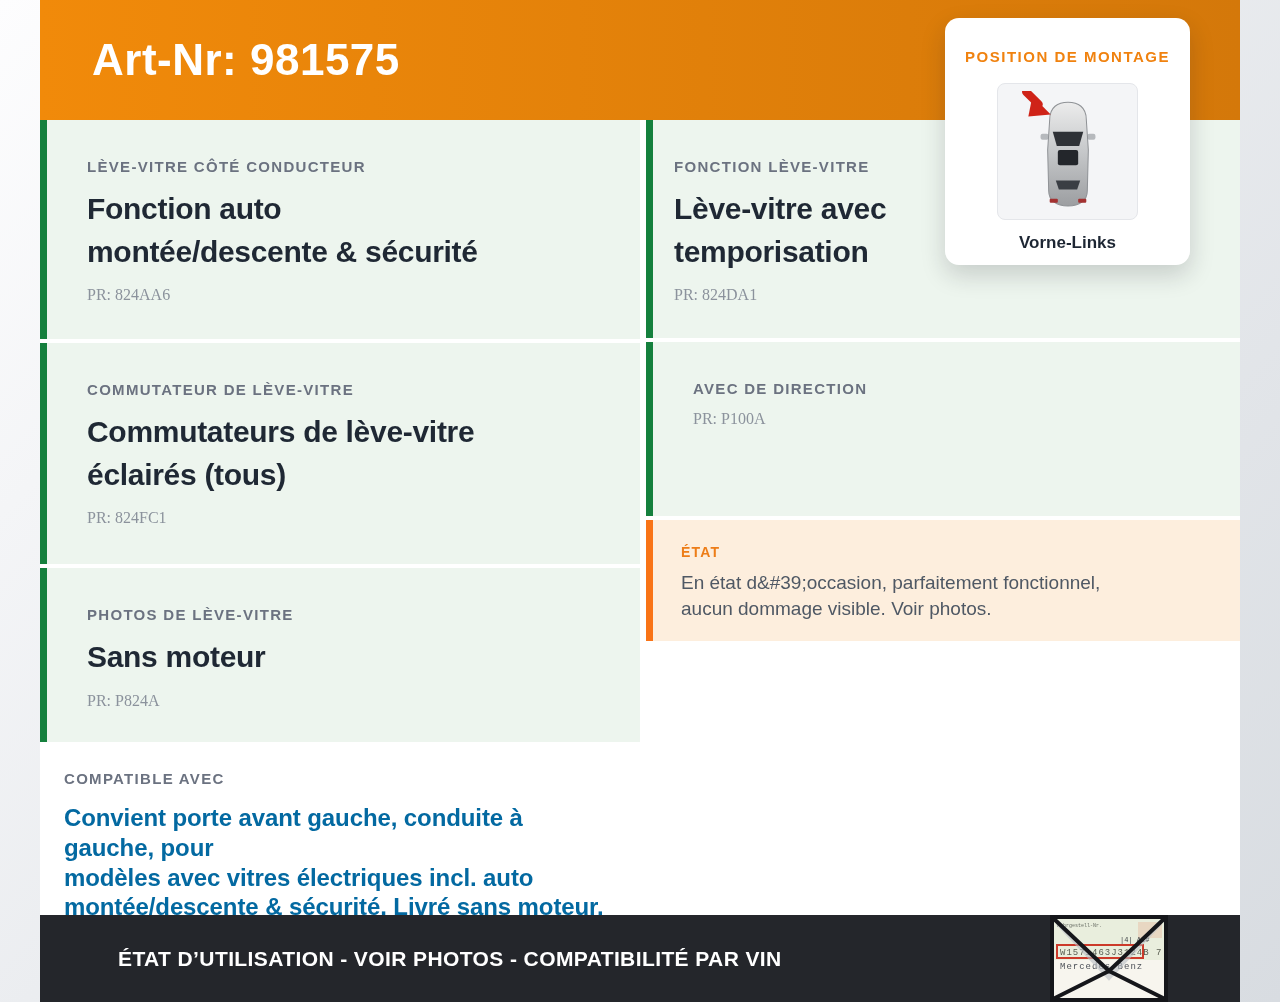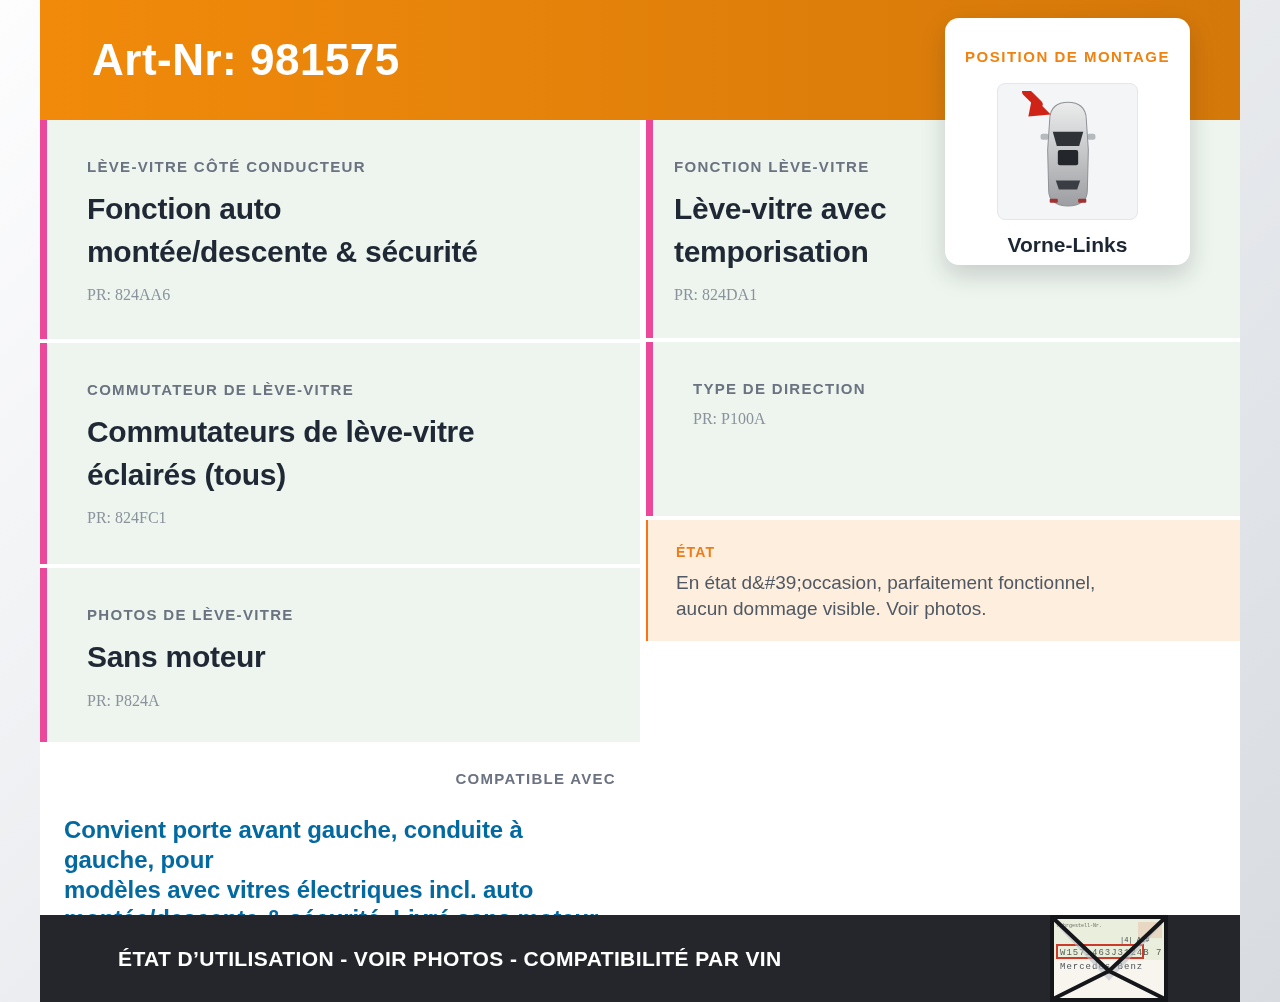--- a/index.html
+++ b/index.html
@@ -24,21 +24,21 @@
   .header h1 {
     color:#ffffff; font-size:44px; font-weight:700; letter-spacing:0.5px;
   }
 
   
   .main { height:795px; display:flex; background:#ffffff; }
   .col-left  { width:600px; display:flex; flex-direction:column; }
   .col-right { flex:1; margin-left:6px; display:flex; flex-direction:column; }
 
   .sec {
-    border-left:7px solid #ec4899;
+    border-left:7px solid #15803d;
     background:#edf5ee;
     padding:38px 24px 0 40px;
     margin-bottom:4px;
     overflow:hidden;
   }
   .sec .label {
     font-size:15px; font-weight:700; color:#6b7280;
     letter-spacing:1.3px; margin-bottom:13px;
   }
   .sec .title {
@@ -48,36 +48,36 @@
   .sec .pr { font-size:16px; color:#8b929c; margin-top:13px;font-family:Liberation Serif, serif; }
 
   .sec-h1 { height:219px; }
   .sec-h2 { height:221px; }
   .sec-h3 { height:174px; }
   .sec-r1 { height:218px;padding-left:21px; }
   .sec-r2 { height:174px; }
 
   .sec-etat {
     height:121px;
-    border-left:2px solid #f97316;
+    border-left:7px solid #f97316;
     background:#fdeedd;
     padding:24px 28px 0 28px;
     margin-bottom:0;
   }
   .sec-etat .label { color:#ed7d18; font-size:14px; letter-spacing:1.2px; margin-bottom:10px; }
   .sec-etat .body {
     font-size:19px; color:#4f5864; font-weight:500;
     line-height:1.38; white-space:pre-line;
   }
 
   .sec-compat {
     flex:1; border-left:none; background:#ffffff;
     padding:24px 24px 0 24px; margin-bottom:0;
   }
-  .sec-compat .label { margin-bottom:28px;text-align:right; }
+  .sec-compat .label { margin-bottom:16px; }
   .sec-compat .body {
     font-size:24px; font-weight:700; color:#0369a1;
     line-height:1.24; white-space:pre-line; letter-spacing:-0.1px;
   }
   .filler { flex:1; background:#ffffff; }
 
   
   .footer {
     height:87px; background:#24262b;
     display:flex; align-items:center; padding-left:78px;
@@ -92,21 +92,21 @@
     background:#ffffff; border-radius:14px;
     box-shadow:0 10px 24px rgba(30,30,40,0.18);
     z-index:10; text-align:center; padding-top:30px;
   }
   .pos-title { color:#f0820f; font-size:15px; font-weight:700; letter-spacing:1.5px; }
   .pos-imgbox {
     width:141px; height:137px; margin:18px auto 0;
     background:#f4f5f7; border:1px solid #e4e6ea; border-radius:8px;
     display:flex; align-items:center; justify-content:center;
   }
-  .pos-value { margin-top:13px; font-size:21px; font-weight:700; color:#1d2633; }
+  .pos-value { margin-top:13px; font-size:17px; font-weight:700; color:#1d2633; }
 
   
   .vin-doc {
     position:absolute; left:1050px; top:915px; width:118px; height:87px; z-index:20;
   }
   .vin-doc svg { display:block; }
   .mono-svg-text { font-family:"Liberation Mono", monospace; }
 </style>
 </head>
 <body>
@@ -152,21 +152,21 @@
 
       <div class="col-right">
         <section class="sec sec-r1">
           <div class="label">FONCTION LÈVE-VITRE</div>
           <h2 class="title">Lève-vitre avec
 temporisation</h2>
           <div class="pr">PR: 824DA1</div>
         </section>
 
         <section class="sec sec-r2">
-          <div class="label">TYPE DE DIRECTION</div>
+          <div class="label">AVEC DE DIRECTION</div>
           <div class="pr">PR: P100A</div>
         </section>
 
         <section class="sec sec-etat">
           <div class="label">ÉTAT</div>
           <div class="body">En état d&amp;#39;occasion, parfaitement fonctionnel,
 aucun dommage visible. Voir photos.</div>
         </section>
 
         <div class="filler"></div>

